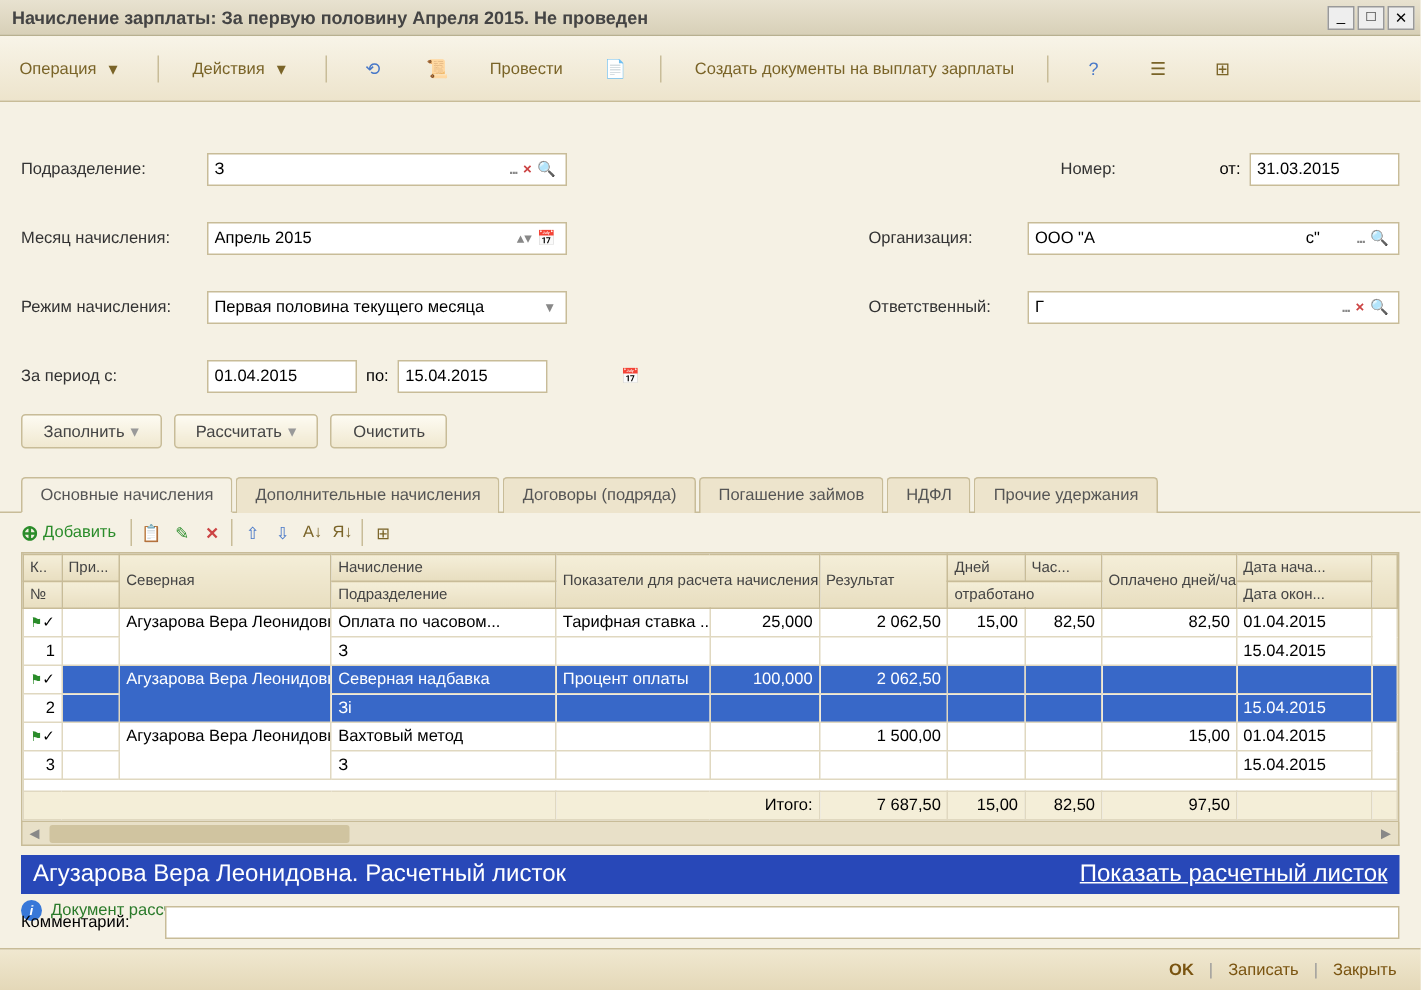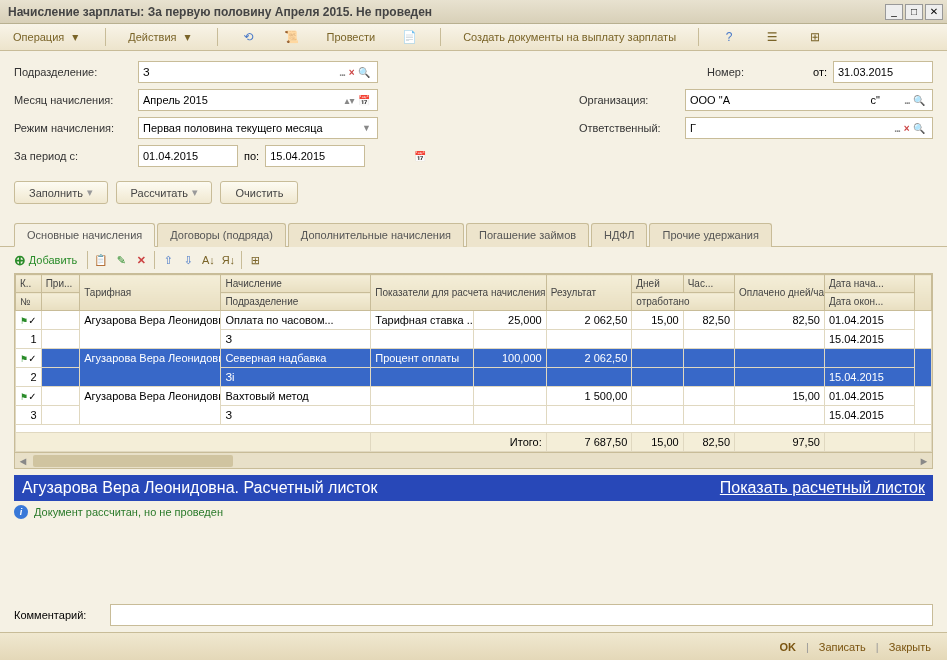--- a/index.html
+++ b/index.html
@@ -3,27 +3,27 @@
 <meta charset="utf-8">
 <style>
 * { box-sizing: border-box; margin: 0; padding: 0; }
 body { font-family: Arial, sans-serif; font-size: 11px; background: #f5f1e4; width: 947px; height: 660px; overflow: hidden; }
 
 .titlebar { background: linear-gradient(#e8e2d0, #d8d0b8); height: 24px; display: flex; align-items: center; padding: 0 4px; border-bottom: 1px solid #b8b090; }
 .titlebar-text { flex: 1; font-weight: bold; color: #444; font-size: 12px; padding-left: 4px; }
 .win-btns { display: flex; gap: 2px; }
 .win-btn { width: 18px; height: 16px; border: 1px solid #999; background: #eee; font-size: 10px; display: flex; align-items: center; justify-content: center; cursor: pointer; }
 
-.toolbar { background: linear-gradient(#f8f4e8, #ede4cc); height: 27px; display: flex; align-items: center; padding: 0 6px; gap: 13px; border-bottom: 1px solid #c8bc98; }
+.toolbar { background: linear-gradient(#f8f4e8, #ede4cc); height: 44px; display: flex; align-items: center; padding: 0 6px; gap: 13px; border-bottom: 1px solid #c8bc98; }
 .tb-btn { color: #7a6428; padding: 3px 6px; cursor: pointer; display: flex; align-items: center; gap: 3px; border: 1px solid transparent; border-radius: 2px; }
 .tb-sep { width: 1px; height: 18px; background: #c8bc98; margin: 0 2px; }
 .tb-ico { width: 16px; height: 16px; display: inline-flex; align-items: center; justify-content: center; font-size: 12px; }
 
 .form-area { padding: 10px 14px 4px; }
-.form-row { display: flex; align-items: center; margin-bottom: 6px; gap: 8px; }
+.form-row { display: flex; align-items: center; margin-bottom: 6px; gap: 8px; margin-top: 24px; }
 .form-col { display: flex; align-items: center; gap: 6px; }
 .lbl { color: #333; min-width: 118px; }
 .lbl-r { color: #333; min-width: 100px; }
 .fld { border: 1px solid #c8bc98; background: #fff; height: 22px; padding: 0 4px; display: flex; align-items: center; }
 .fld-txt { flex: 1; border: none; outline: none; background: transparent; font-size: 11px; }
 .fld-btn { cursor: pointer; color: #888; padding: 0 2px; font-size: 10px; }
 .fld-btn.x { color: #c44; font-weight: bold; }
 .fld-btn.mag { color: #7a6428; }
 .fld-btn.dots { letter-spacing: -1px; font-weight: bold; }
 .fld-btn.dd { font-size: 9px; }
@@ -207,22 +207,22 @@
       <span>Рассчитать</span> 
       <span style="color:#999">▾</span>
     </div>
   <div class="abtn">
       <span>Очистить</span>
     </div>
 </div>
 
 <div class="tabs">
   <div class="tab active">Основные начисления</div>
+  <div class="tab">Дополнительные начисления</div>
   <div class="tab">Договоры (подряда)</div>
-  <div class="tab">Дополнительные начисления</div>
   <div class="tab">Погашение займов</div>
   <div class="tab">НДФЛ</div>
   <div class="tab">Прочие удержания</div>
 </div>
 
 <div class="tab-toolbar">
   <div class="add-link">
       <span class="add-ico">⊕</span>
       <span>Добавить</span>
     </div>
@@ -268,21 +268,21 @@
         <col style="width:48px">
         <col style="width:48px">
     <col style="width:84px">
         <col style="width:84px">
         <col style="width:16px">
   </colgroup>
   <thead>
     <tr>
       <th rowspan="1">К..</th>
       <th>При...</th>
-      <th rowspan="2">Тарифная</th>
+      <th rowspan="2">Северная</th>
       <th>Начисление</th>
       <th colspan="2" rowspan="2">Показатели для расчета начисления</th>
       <th rowspan="2">Результат</th>
       <th>Дней</th>
       <th>Час...</th>
       <th rowspan="2">Оплачено дней/часов</th>
       <th>Дата нача...</th>
       <th rowspan="2"></th>
     </tr>
     <tr>

